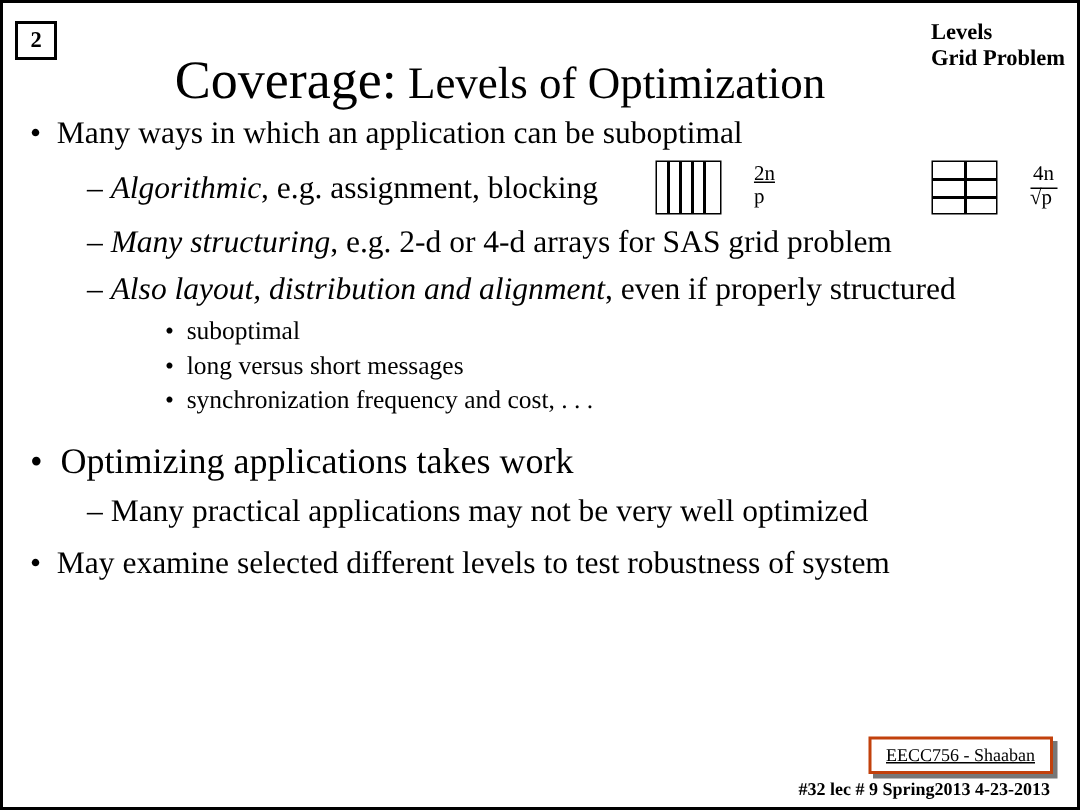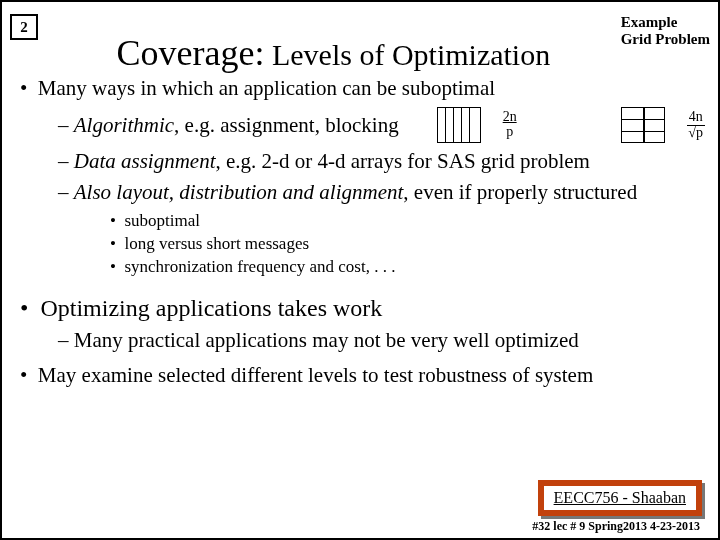--- a/index.html
+++ b/index.html
@@ -92,60 +92,60 @@
     border: 1.5px solid #000;
     position: relative;
     vertical-align: middle;
     background:
       linear-gradient(to right, transparent 21px, #000 21px 22.5px, transparent 22.5px),
       linear-gradient(to bottom, transparent 11px, #000 11px 12.5px, transparent 12.5px),
       linear-gradient(to bottom, transparent 23px, #000 23px 24.5px, transparent 24.5px);
   }
   .frac {
     display: inline-block;
-    text-align: center;
+    text-align: left;
     font-size: 14px;
     line-height: 1.05;
     vertical-align: middle;
     margin-left: 6px;
   }
   .frac .top { text-decoration: underline; display: block; }
   .frac .top2 { border-bottom: 1px solid #000; display: block; padding: 0 2px; }
   .spacer2 { display: inline-block; width: 50px; }
   .footer {
     position: absolute;
     bottom: 22px;
     right: 16px;
-    font-size: 16px;
+    font-size: 12px;
     text-decoration: underline;
     font-family: "Times New Roman", serif;
     background: #fff;
     padding: 3px 10px;
     box-shadow: 3px 3px 0 #777;
-    border: 6px solid #c2410c;
+    border: 2px solid #c2410c;
   }
   .footer2 {
     position: absolute;
     bottom: 4px;
     right: 18px;
     font-size: 12px;
     font-weight: bold;
   }
   em { font-style: italic; }
 </style>
 </head>
 <body>
 
 <div class="header">
   <div class="box-num">2</div>
   <div class="title">
     <span class="cov">Coverage:</span><span> Levels of Optimization</span>
   </div>
   <div class="corner">
-    <span>Example</span><br>
+    <span>Levels</span><br>
     <span>Grid Problem</span>
   </div>
 </div>
 
 <div class="content">
   <div class="bullet">•&nbsp;&nbsp;<span>Many ways in which an application can be suboptimal</span></div>
 
   <div class="sub algline">
     <span class="algtext">–&nbsp;<em>Algorithmic</em><span>, e.g. assignment, blocking</span></span>
     <span class="fig"><span class="strip"></span></span>
@@ -154,21 +154,21 @@
       <span>p</span>
     </span>
     <span class="spacer2"></span>
     <span class="fig"><span class="blockgrid"></span></span>
     <span class="frac">
       <span class="top2">4n</span>
       <span>√p</span>
     </span>
   </div>
 
-  <div class="sub">–&nbsp;<em>Data assignment</em><span>, e.g. 2-d or 4-d arrays for SAS grid problem</span></div>
+  <div class="sub">–&nbsp;<em>Many structuring</em><span>, e.g. 2-d or 4-d arrays for SAS grid problem</span></div>
 
   <div class="sub">–&nbsp;<em>Also layout, distribution and alignment</em><span>, even if properly structured</span></div>
 
 
   <div class="sub2">•&nbsp;&nbsp;<span>suboptimal</span></div>
   <div class="sub2">•&nbsp;&nbsp;<span>long versus short messages</span></div>
   <div class="sub2">•&nbsp;&nbsp;<span>synchronization frequency and cost, . . .</span></div>
 
 
   <div class="bullet" style="font-size:24px;margin-top:18px;">•&nbsp;&nbsp;<span>Optimizing applications takes work</span></div>

